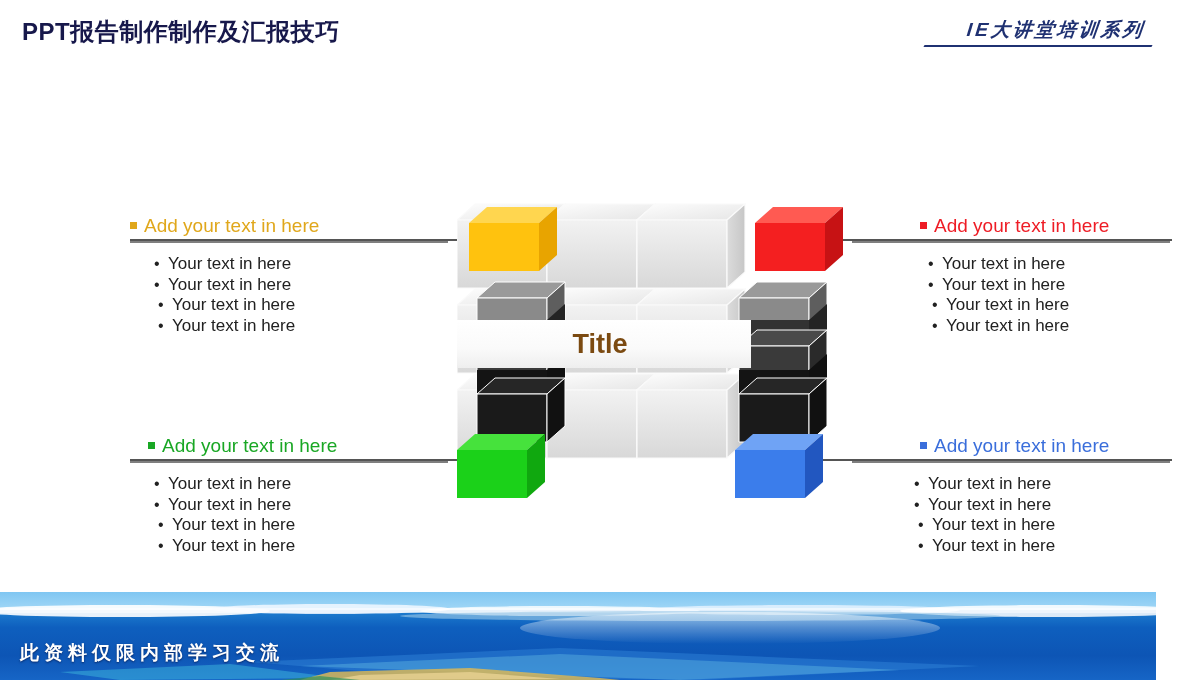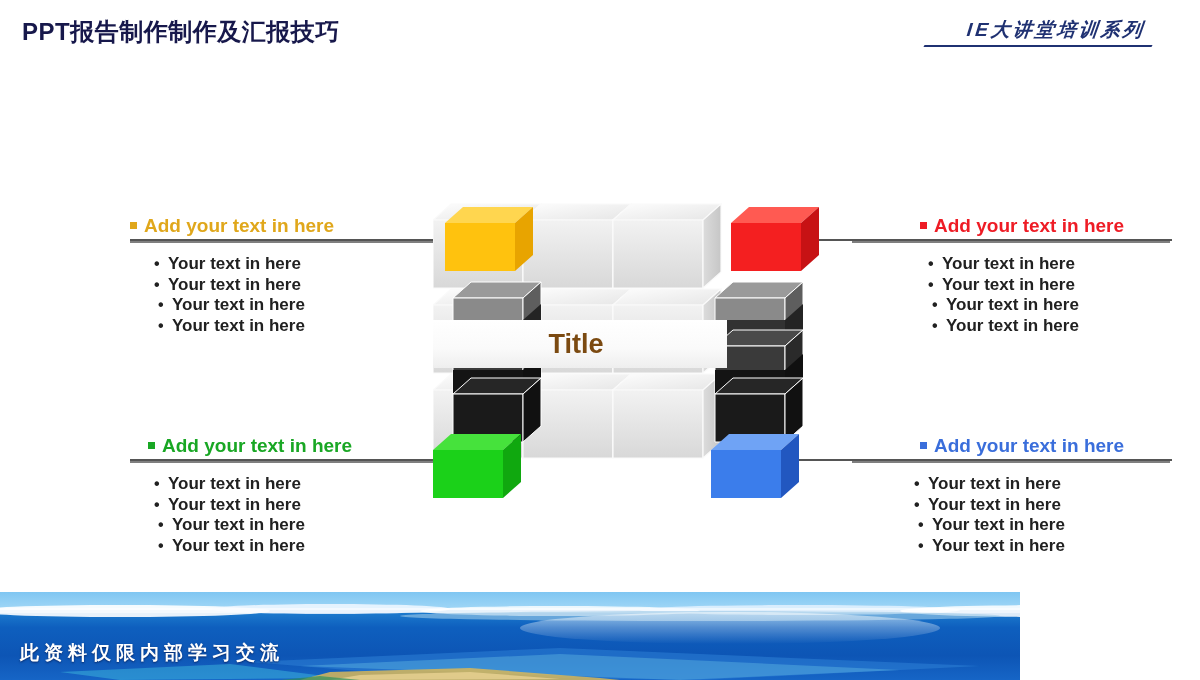--- a/index.html
+++ b/index.html
@@ -39,21 +39,21 @@
   }
   .hdr-brand-underline {
     position: absolute;
     right: 48px; top: 45px;
     width: 228px; height: 2px;
     background: #1F3172;
     transform: skewX(-30deg);
   }
 
   
-  .txtblock { position: absolute; font-weight: bold; }
+  .txtblock { position: absolute; }
   .tb-head {
     font-size: 19px;
     white-space: nowrap;
     line-height: 1;
     display: flex;
     align-items: center;
     gap: 7px;
   }
   .sq-bullet {
     display: inline-block;
@@ -93,27 +93,27 @@
     background: #555555;
   }
   .conn-dot {
     position: absolute;
     width: 9px; height: 9px;
     border-radius: 50%;
     background: #111111;
   }
 
   
-  .diagram { position: absolute; left: 433px; top: 200px; width: 400px; height: 300px; }
+  .diagram { position: absolute; left: 457px; top: 200px; width: 400px; height: 300px; }
 
   
   .footer {
     position: absolute;
     left: 0; bottom: 0;
-    width: 1020px; height: 88px;
+    width: 1156px; height: 88px;
     overflow: hidden;
     font-family: Liberation Mono, monospace;
   }
   .footer-text {
     position: absolute;
     left: 20px; bottom: 14px;
     font-size: 19px;
     font-weight: bold;
     color: #ffffff;
     letter-spacing: 5px;

